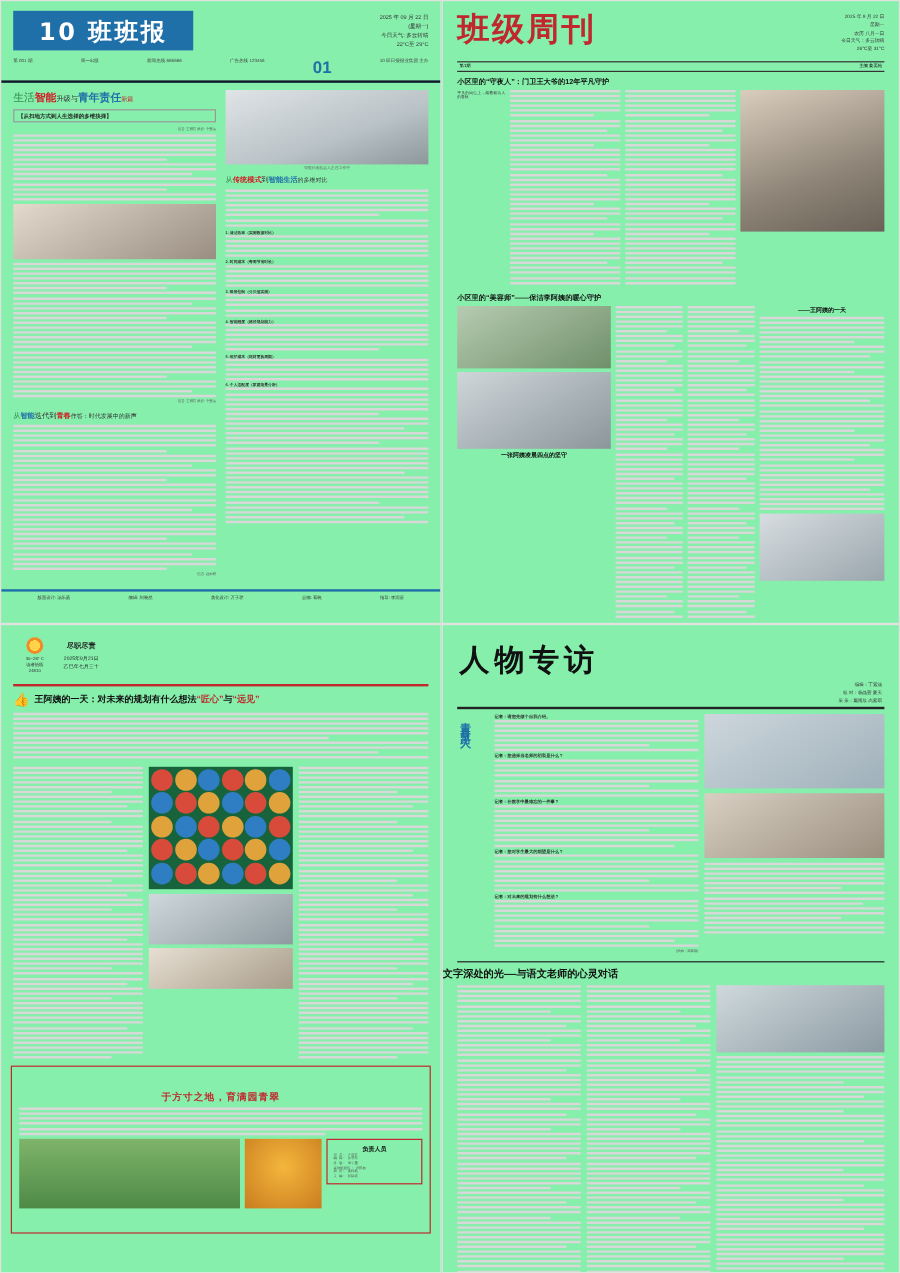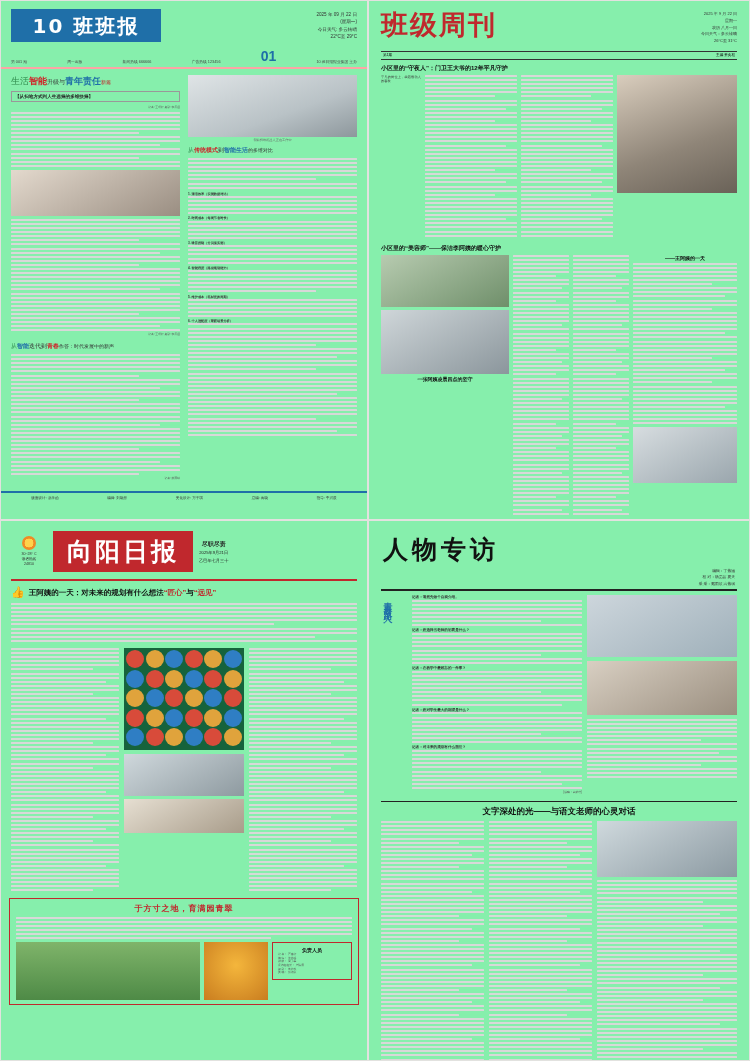--- a/index.html
+++ b/index.html
@@ -43,22 +43,22 @@
   
   .p1-head { display: flex; align-items: stretch; gap: 8px; padding: 8px 10px 4px; }
   .p1-mast {
     background: #1f6fa8; color: #fff; padding: 6px 10px 5px;
     font-size: 20px; font-weight: bold; letter-spacing: 2px; line-height: 1.1;
     display: flex; align-items: center; min-width: 150px; justify-content: center;
     font-family: "DejaVu Sans", sans-serif;
   }
   .p1-dates { flex: 1; display: flex; flex-direction: column; justify-content: center;
     align-items: flex-end; font-size: 4.6px; line-height: 1.6; color: #333; }
-  .p1-sub { display: flex; justify-content: space-between; align-items: flex-end;
-    padding: 2px 10px 3px; font-size: 3.8px; color: #444; border-bottom: 2px solid #fca5a5; }
+  .p1-sub { display: flex; justify-content: space-between; align-items: flex-start;
+    padding: 2px 10px 3px; font-size: 3.8px; color: #444; border-bottom: 2px solid #0f172a; }
   .p1-num { font-size: 14px; font-weight: bold; color: #1f6fa8; }
   .p1-cols { display: grid; grid-template-columns: 1fr 1fr; gap: 8px; padding: 6px 10px; }
   .h-red { color: #cf2127; font-weight: bold; }
   .h-blue { color: #1f6fa8; font-weight: bold; text-align: right; }
   .p1-title1 { font-size: 9px; margin-bottom: 3px; }
   .p1-title1 .g { color: #2f8a4c; }
   .box-line { border: 1px solid #999; padding: 2px 3px; font-size: 4.6px; font-weight: bold; color:#222; margin-bottom:4px;}
   .photo { background: #cfd6d9; position: relative; overflow: hidden; }
   .photo.p-robot { background: linear-gradient(160deg,#dfe4e6 0%,#b9c2c6 60%,#8d979c 100%); }
   .photo::after { content:""; position:absolute; inset:0; }
@@ -87,31 +87,31 @@
   .p3-rule { height:2px; background:#c0282d; margin: 3px 10px; }
   .redbox { border:1.6px solid #c0282d; padding:4px 5px; }
   .p3-lead { display:flex; gap:4px; align-items:center; padding: 2px 10px 4px;}
   .thumb-emoji { font-size:11px; }
   .p3-leadtitle { font-size:7.5px; font-weight:bold; color:#111; }
   .p3-leadtitle .r { color:#c0282d; }
   .shelf { background:#16633c; padding:2px; }
   .shelf-row { display:grid; grid-template-columns:repeat(6,1fr); gap:1.5px; margin-bottom:1.5px; }
   .ball { border-radius:50%; aspect-ratio:1/1; }
   .field { background: linear-gradient(#7fb46a,#4e8a46); }
-  .p3-box2 { border:1.4px solid #c0282d; margin: 4px 8px; padding:4px 6px; }
+  .p3-box2 { border:1.4px solid #c0282d; margin: 4px 8px; padding:20px 6px;font-family:Liberation Mono, monospace; }
   .p3-box2 .t { color:#c0282d; font-weight:bold; font-size:8px; text-align:center; letter-spacing:1px;}
 
   
   .p4-mast { font-size: 25px; font-weight:bold; color:#111; letter-spacing:4px;
      padding: 12px 0 2px 14px; font-family:"DejaVu Sans", sans-serif;}
   .p4-credits { text-align:right; font-size:3.8px; line-height:1.7; color:#333; padding-right:14px;}
   .p4-rule { height:1.5px; background:#222; margin: 2px 12px 4px; }
   .p4-vert { writing-mode: vertical-rl; text-orientation: upright;
     font-size:9px; font-weight:bold; color:#1f6fa8; letter-spacing:3px; }
-  .p4-h2 { font-size:8.5px; font-weight:bold; color:#111; text-align:center; margin: 4px 0 3px;}
+  .p4-h2 { font-size:8.5px; font-weight:bold; color:#111; margin: 4px 0 3px; font-family: Liberation Mono, monospace;}
   .p4-photo { background: linear-gradient(150deg,#cdd6dc,#9fb0ba); }
 
   
   .ph { position:relative; overflow:hidden; }
   .label-under { font-size:3.2px; color:#666; text-align:center; margin-top:1px; }
 </style>
 </head>
 <body>
 
 <div class="page">
@@ -639,21 +639,20 @@
   </div>
 
   <div class="sheet">
     <div class="p3-head">
       <div class="p3-weather">
         <div class="sun"></div>
         <div>30~28° C</div>
         <div>读者热线</div>
         <div>24810</div>
       </div>
-      <div class="p3-mast">向阳日报</div>
       <div class="p3-right">
         <div class="big">尽职尽责</div>
         <div>2025年9月21日</div>
         <div>乙巳年七月三十</div>
       </div>
     </div>
     <div class="p3-rule"></div>
 
     <div class="p3-lead">
       <span class="thumb-emoji">👍</span>

